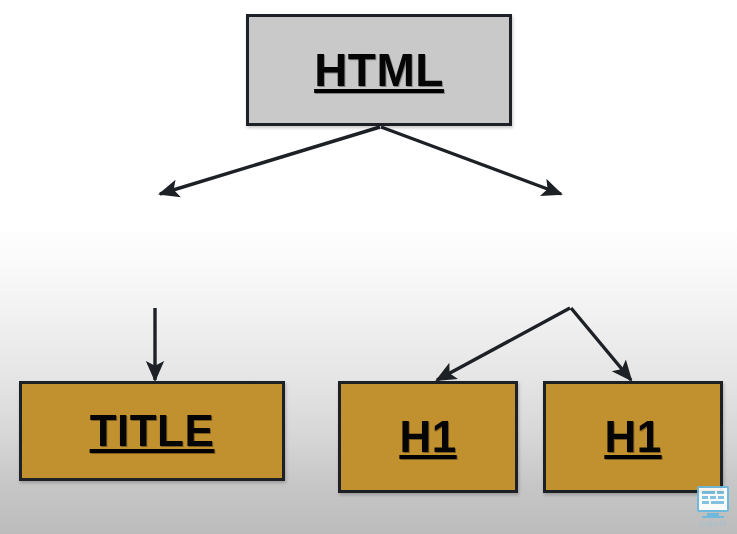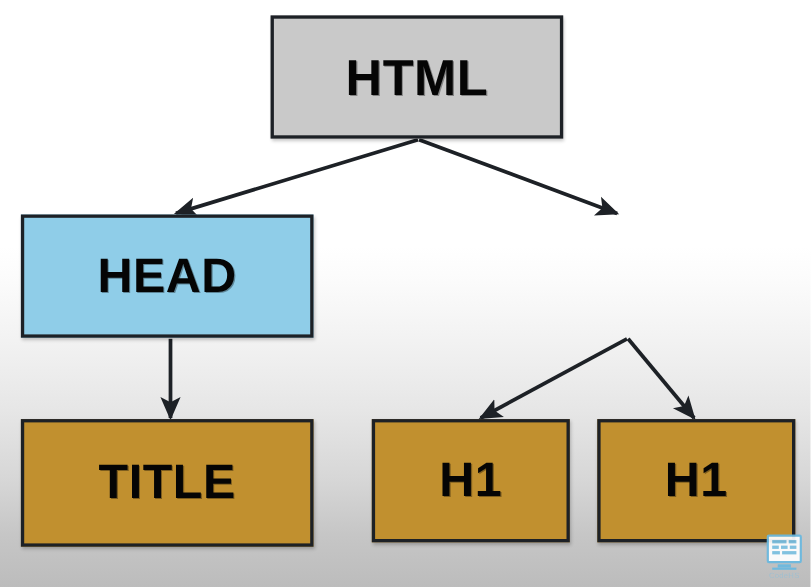--- a/index.html
+++ b/index.html
@@ -25,20 +25,21 @@
   }
 
   .node {
     position: absolute;
     box-sizing: border-box;
     border: 3px solid #1d2126;
     display: flex;
     align-items: center;
     justify-content: center;
     box-shadow: 1px 2px 3px rgba(0,0,0,0.22);
+    text-decoration: underline;
   }
   .node .node-label {
     font-weight: bold;
     color: #050505;
     letter-spacing: 0.5px;
     line-height: 1;
     text-shadow: 1px 1px 0 rgba(0,0,0,0.35);
   }
 
   .node-html   { background: #c9c9c9; }
@@ -125,26 +126,23 @@
         <line x1="155" y1="308" x2="155" y2="380"></line>
         <line x1="570" y1="308" x2="437" y2="380"></line>
         <line x1="571" y1="308" x2="631" y2="380"></line>
       </g>
   </svg>
 
   <div class="node node-html" style="left: 246px; top: 14px; width: 266px; height: 112px; background: rgb(201, 201, 201);">
     <span class="node-label" style="font-size: 46px;">HTML</span>
   </div>
 
-  <div class="node node-blue" style="left: 19px; top: 195px; width: 266px; height: 112px; background: rgb(143, 205, 232);">
-    <span class="node-label" style="font-size: 44px;">HEAD</span>
-  </div>
 
 
-  <div class="node node-gold" style="left: 19px; top: 381px; width: 266px; height: 116px; background: rgb(193, 144, 47);">
+  <div class="node node-gold" style="left: 19px; top: 381px; width: 266px; height: 100px; background: rgb(193, 144, 47);">
     <span class="node-label" style="font-size: 44px;">TITLE</span>
   </div>
 
   <div class="node node-gold" style="left: 338px; top: 381px; width: 180px; height: 112px; background: rgb(193, 144, 47);">
     <span class="node-label" style="font-size: 44px;">H1</span>
   </div>
 
   <div class="node node-gold" style="left: 543px; top: 381px; width: 180px; height: 112px; background: rgb(193, 144, 47);">
     <span class="node-label" style="font-size: 44px;">H1</span>
   </div>

